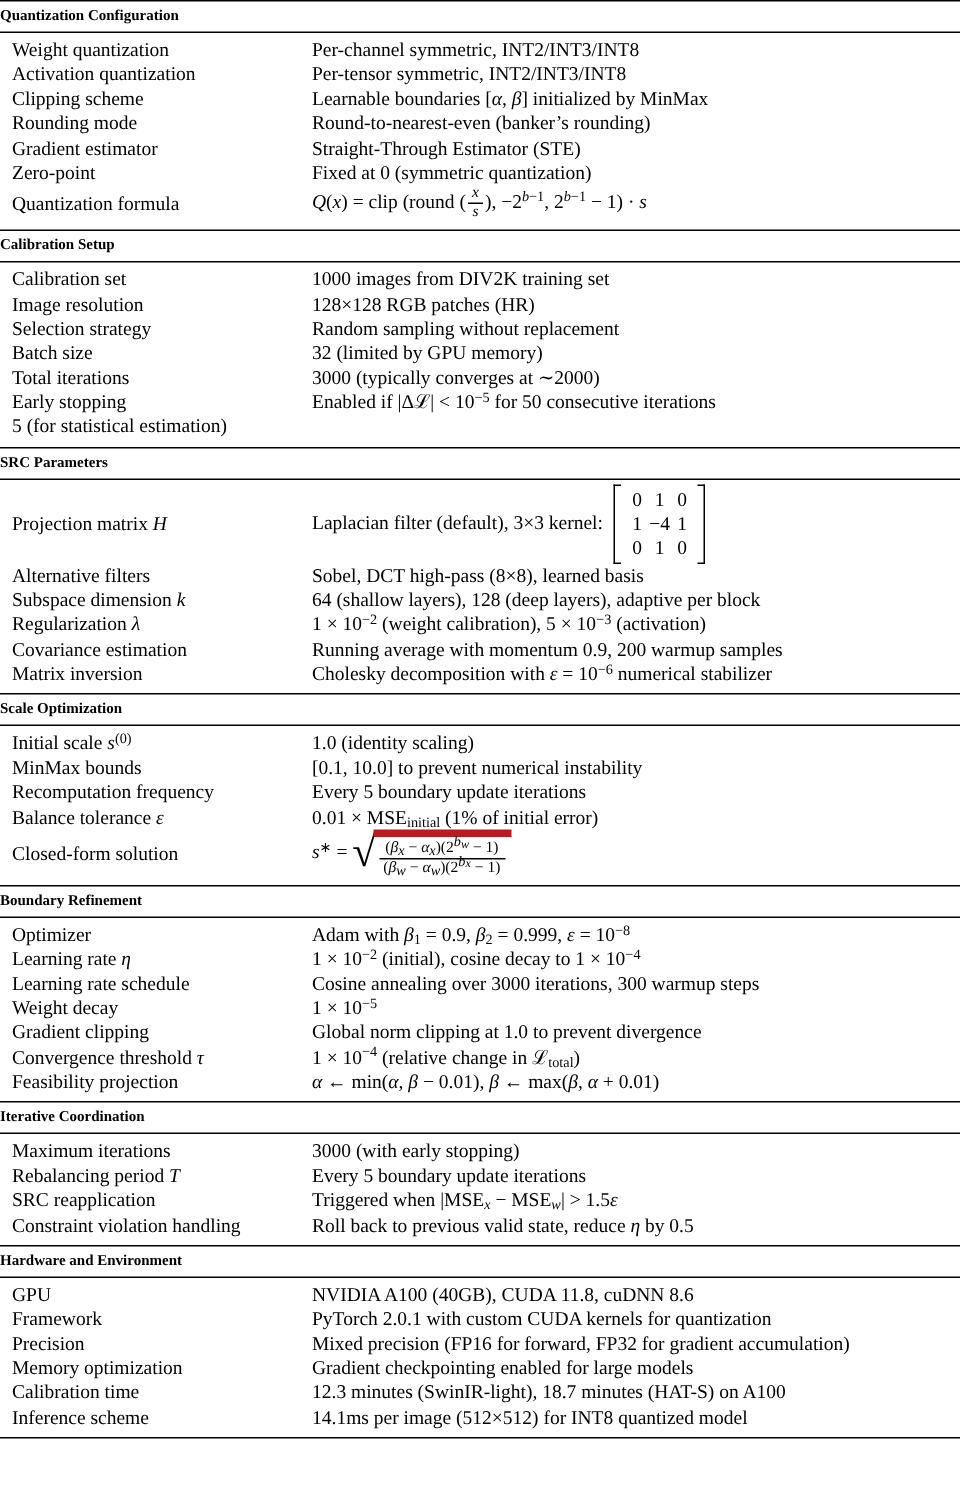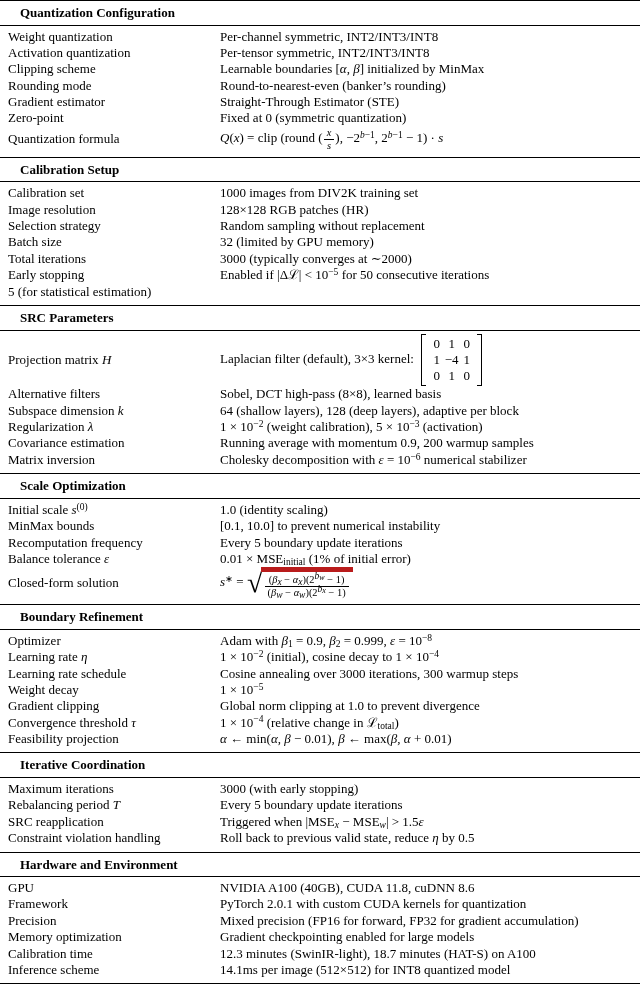--- a/index.html
+++ b/index.html
@@ -14,33 +14,33 @@
     overflow: hidden;
     font-family: "Liberation Serif", "DejaVu Serif", serif;
     font-size: 13px;
   }
   .doc { width: 640px; }
   .rule { height: 0; margin: 0; }
   .rule.thick { border-top: 1.5px solid #000; }
   .rule.thin  { border-top: 0.9px solid #000; }
   .section-title {
     margin: 0;
-    padding: 4px 20px 4px;
-    font-size: 13px;
+    padding: 4px 0 4px;
+    font-size: 10px;
     font-weight: 700;
     line-height: 1.2;
   }
   .rows { padding: 3px 0 5px; }
   .row {
     display: flex;
     align-items: center;
     padding: 0 8px;
     line-height: 1.26;
   }
-  .param { flex: 0 0 200px; padding-right: 12px; }
+  .param { flex: 0 0 200px; padding-right: 0; }
   .value { flex: 1; }
   sup, sub {
     font-size: 9.5px;
     line-height: 0;
     position: relative;
     vertical-align: baseline;
   }
   sup { top: -0.45em; font-family: Liberation Serif, serif; }
   sub { bottom: -0.22em; }
   sup sub { font-size: 8px; bottom: -0.15em; }

